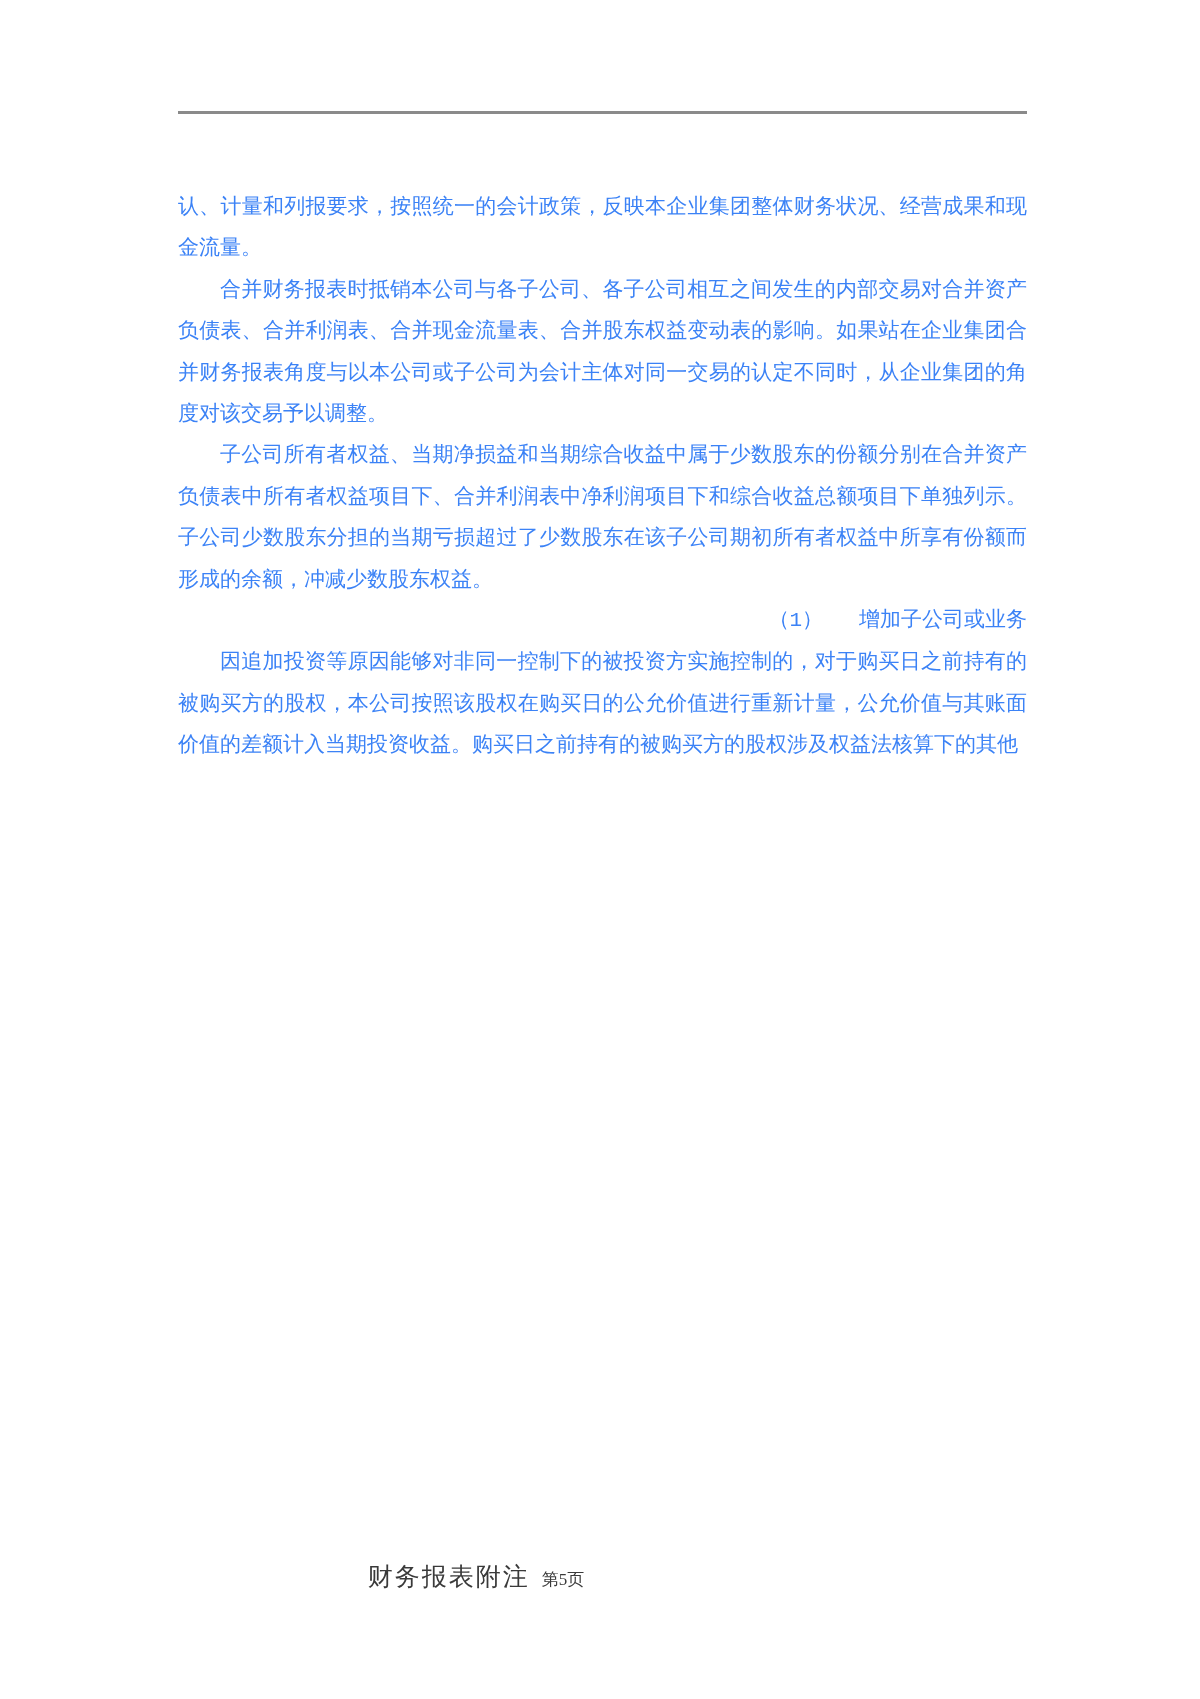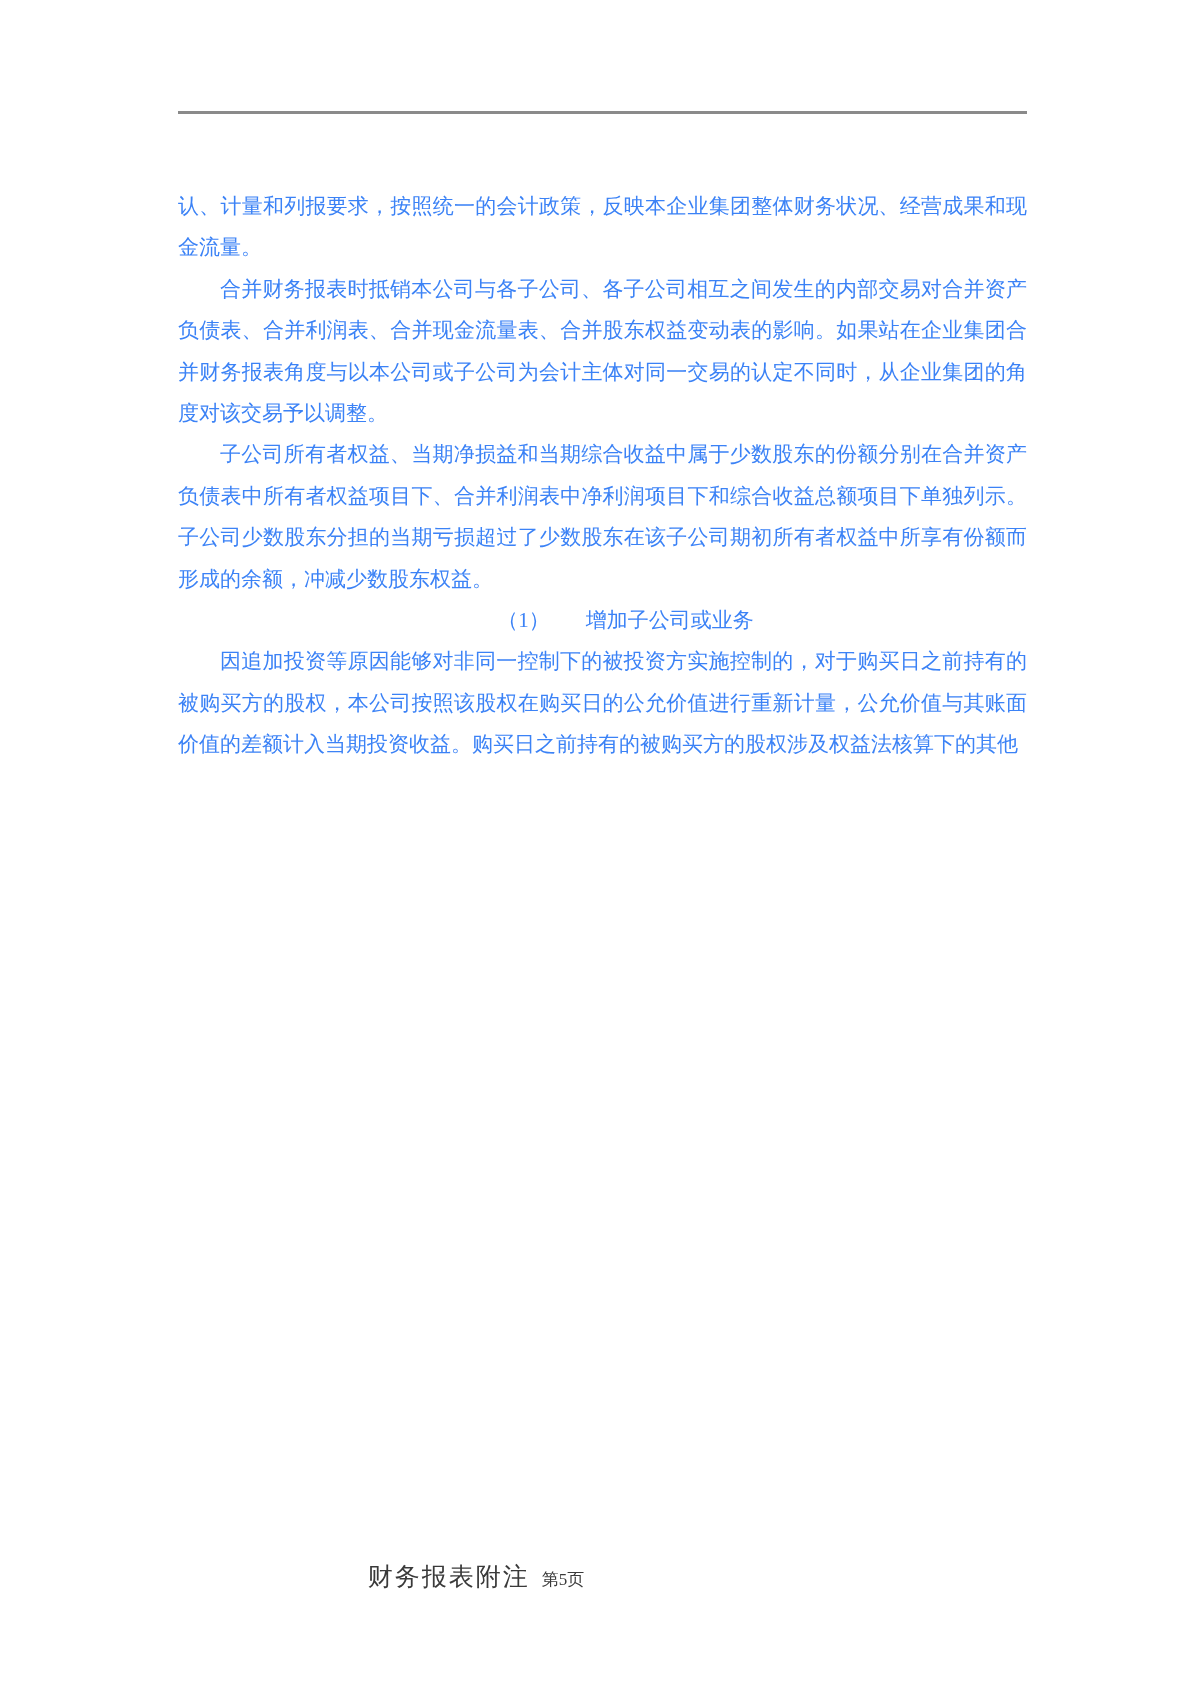--- a/index.html
+++ b/index.html
@@ -37,21 +37,22 @@
     margin: 0;
     padding: 0;
     text-indent: 2em;
     word-break: break-all;
   }
   .para.continuation {
     text-indent: 0;
   }
   .para.list-heading {
     text-indent: 2.2em;
-    text-align: center;
+    text-align: right;
+    font-family: Liberation Mono, monospace;
   }
   .h-title {
     margin-left: 36px;
   }
   .footer {
     position: absolute;
     left: 0;
     top: 1560px;
     width: 952px;
     text-align: center;

